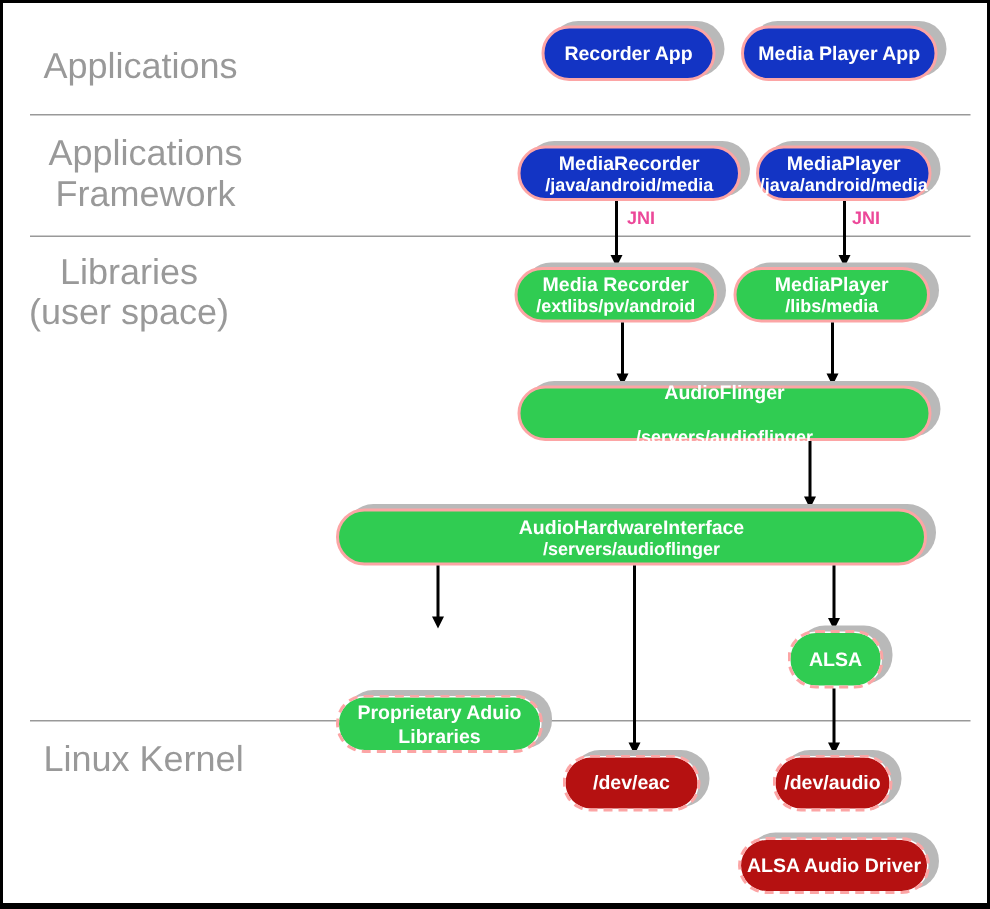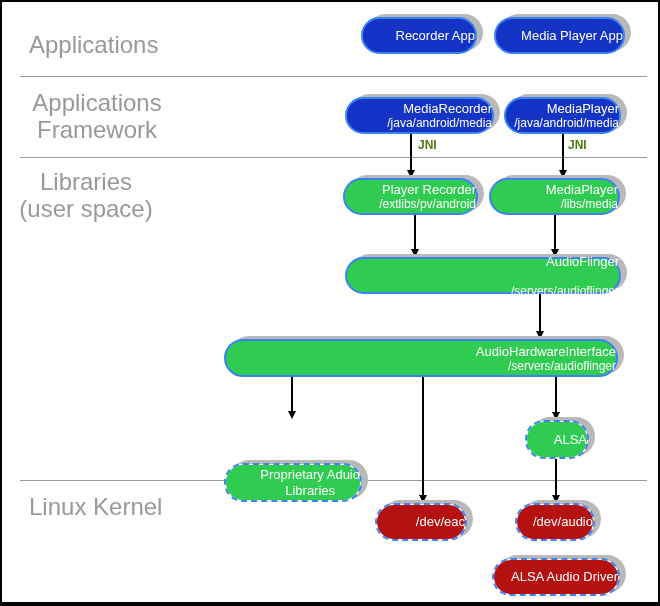--- a/index.html
+++ b/index.html
@@ -24,29 +24,30 @@
   .divider{
     position:absolute;
     left:18px;
     width:627px;
     height:1px;
     background:#999;
   }
   .pill{
     position:absolute;
     box-sizing:border-box;
-    border:2px solid #3b82f6;
+    border:2px solid #fca5a5;
     border-radius:19px;
     color:#fff;
     display:flex;
     flex-direction:column;
-    align-items:flex-end;
+    align-items:center;
     justify-content:center;
     text-align:center;
     box-shadow:6px -3px 0 #b9b9b9;
+    font-weight:bold;
   }
   .pill.blue{background:#1334c4;}
   .pill.green{background:#30cc52;}
   .pill.red{background:#b51111;}
   .pill.dashed{border-style:dashed;background-clip:padding-box;}
   .pill-label{
     font-size:13px;
     line-height:16px;
     white-space:pre-line;
   }
@@ -64,21 +65,21 @@
   .arrow .head{
     position:absolute;
     bottom:0;left:0;
     width:0;height:0;
     border-left:4.5px solid transparent;
     border-right:4.5px solid transparent;
     border-top:8px solid #000;
   }
   .edge-label{
     position:absolute;
-    color:#4d7c0f;
+    color:#ec4899;
     font-size:12px;
     font-weight:bold;
   }
 </style>
 </head>
 <body>
 
 <div id="frame">
 
   <div class="layer-label" style="left:27px;top:29px;text-align:left;">Applications</div>
@@ -113,21 +114,21 @@
       <div class="head"></div>
   </div>
   <div class="arrow" style="left:556.5px;top:132px;height:44px;">
     <div class="shaft"></div>
       <div class="head"></div>
   </div>
   <div class="edge-label" style="left:416px;top:136px;">JNI</div>
   <div class="edge-label" style="left:566px;top:136px;">JNI</div>
 
   <div class="pill green" style="left:341px;top:176px;width:135px;height:37px;">
-    <div class="pill-label">Player Recorder</div>
+    <div class="pill-label">Media Recorder</div>
     <div class="pill-path">/extlibs/pv/android</div>
   </div>
   <div class="pill green" style="left:487px;top:176px;width:131px;height:37px;">
     <div class="pill-label">MediaPlayer</div>
     <div class="pill-path">/libs/media</div>
   </div>
 
   <div class="arrow" style="left:408.5px;top:213px;height:42px;">
     <div class="shaft"></div>
       <div class="head"></div>

